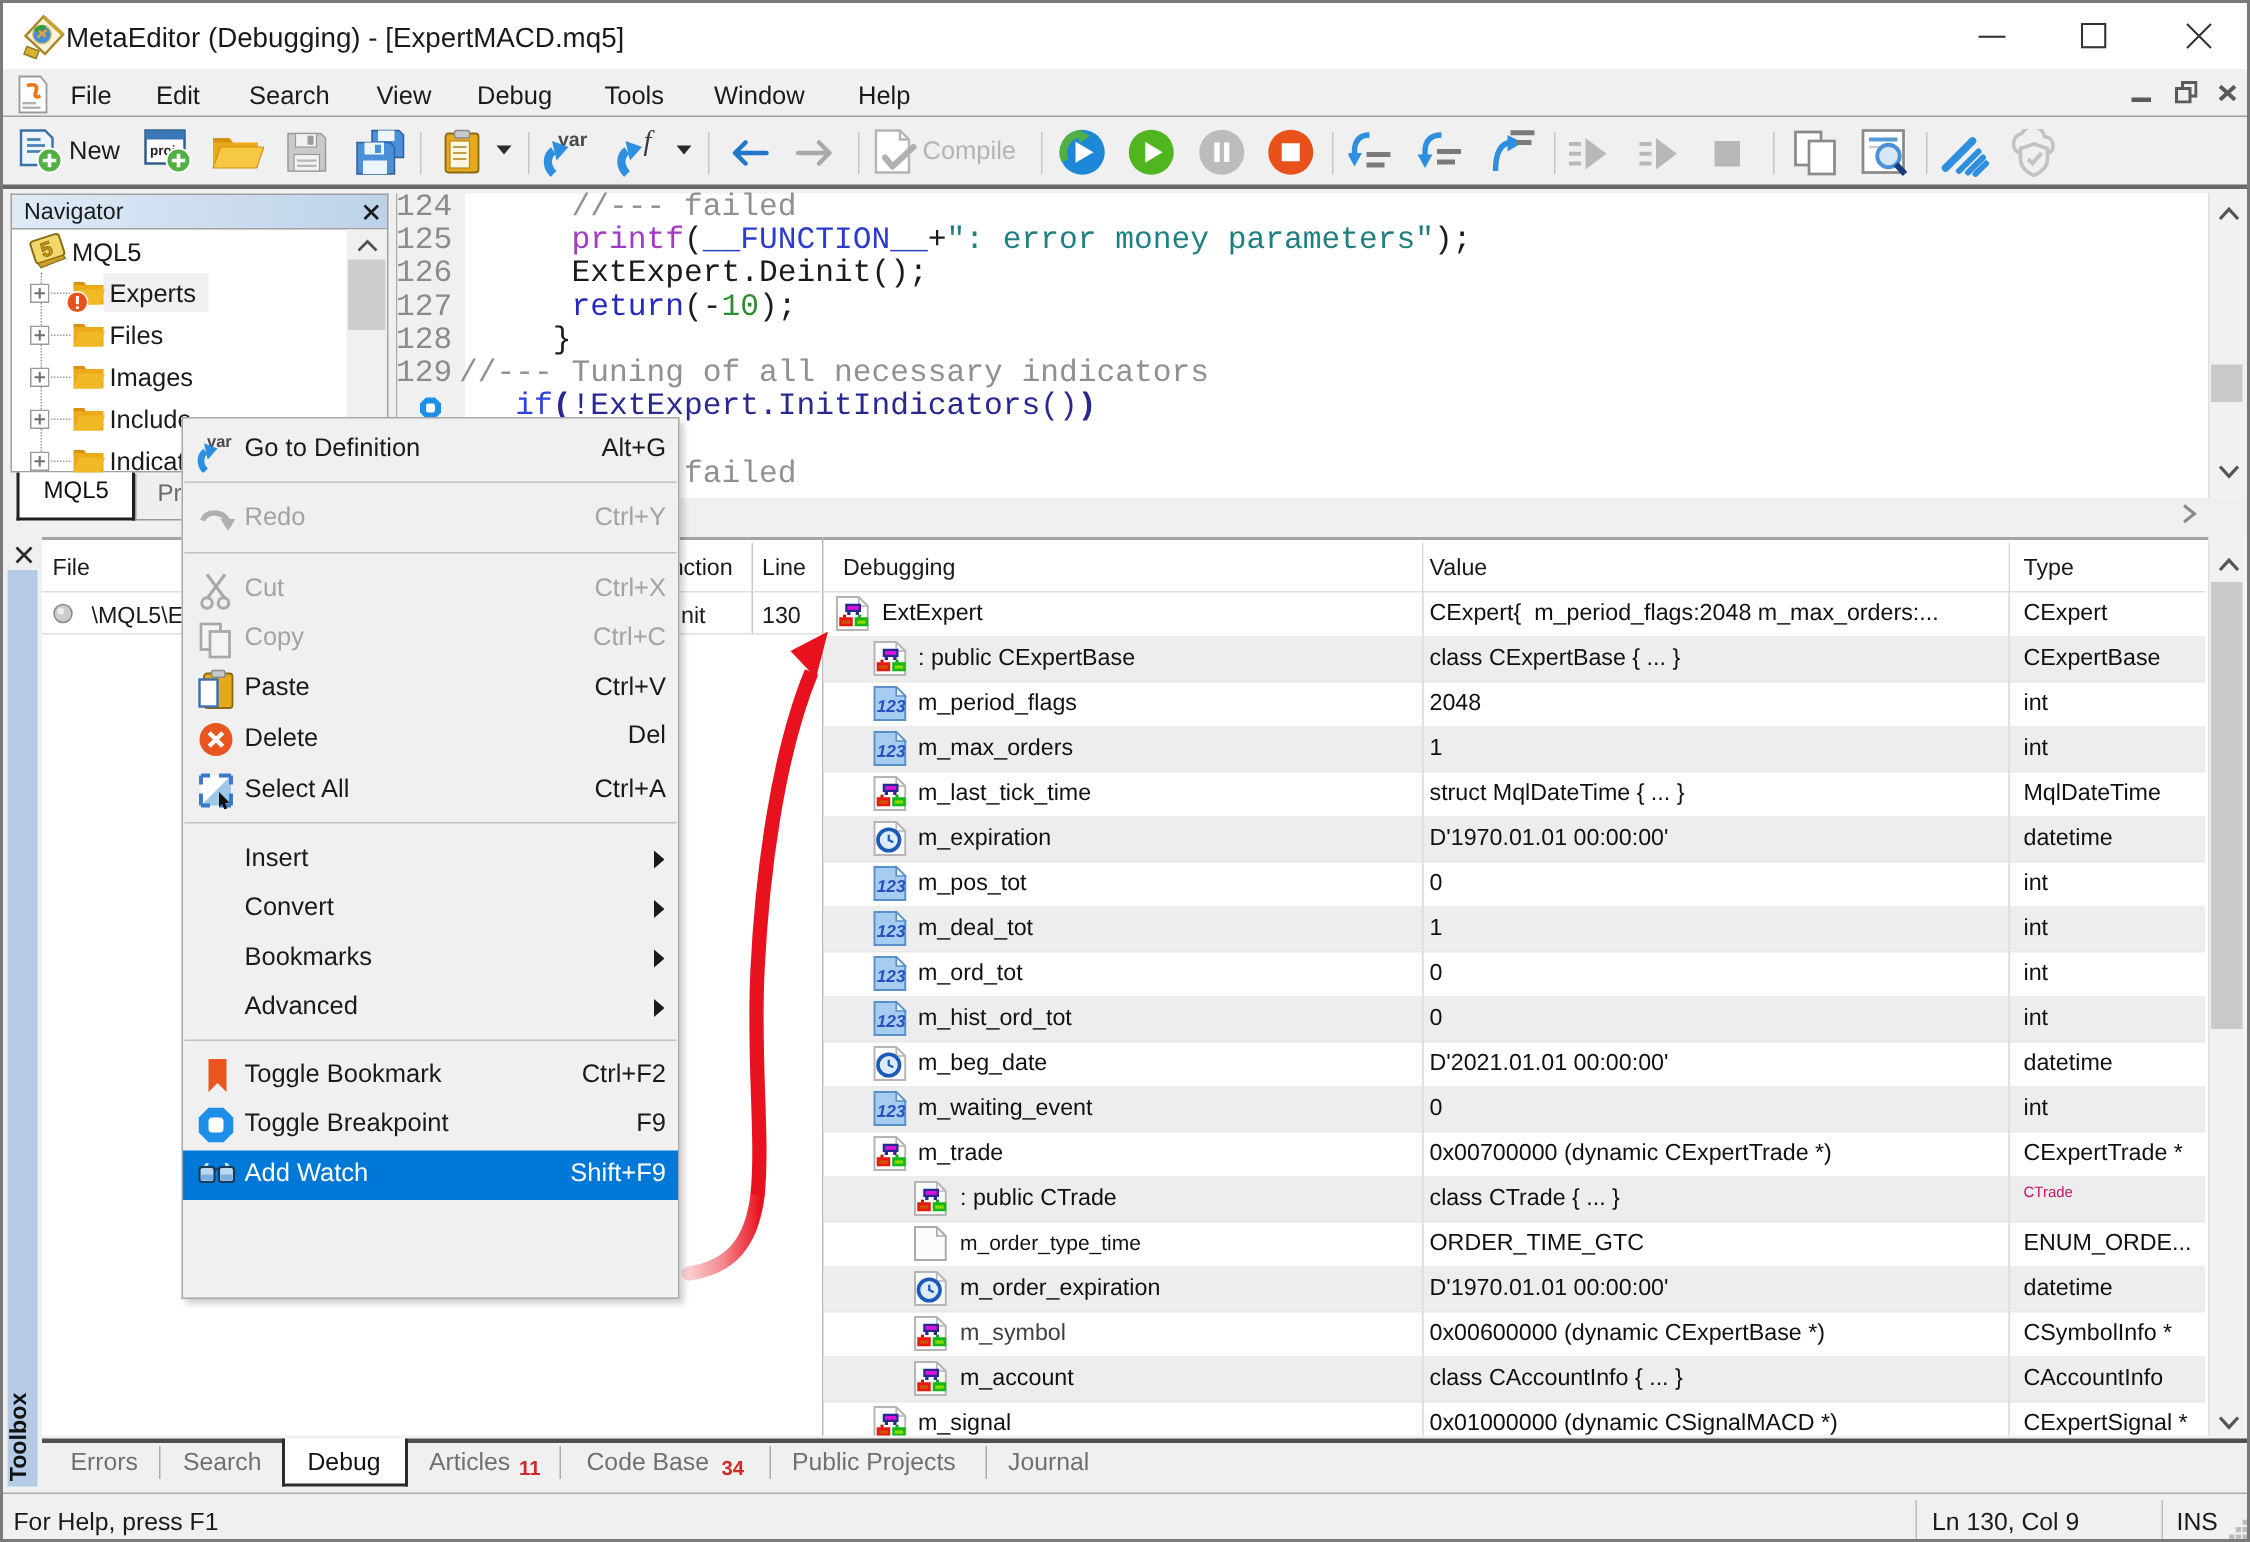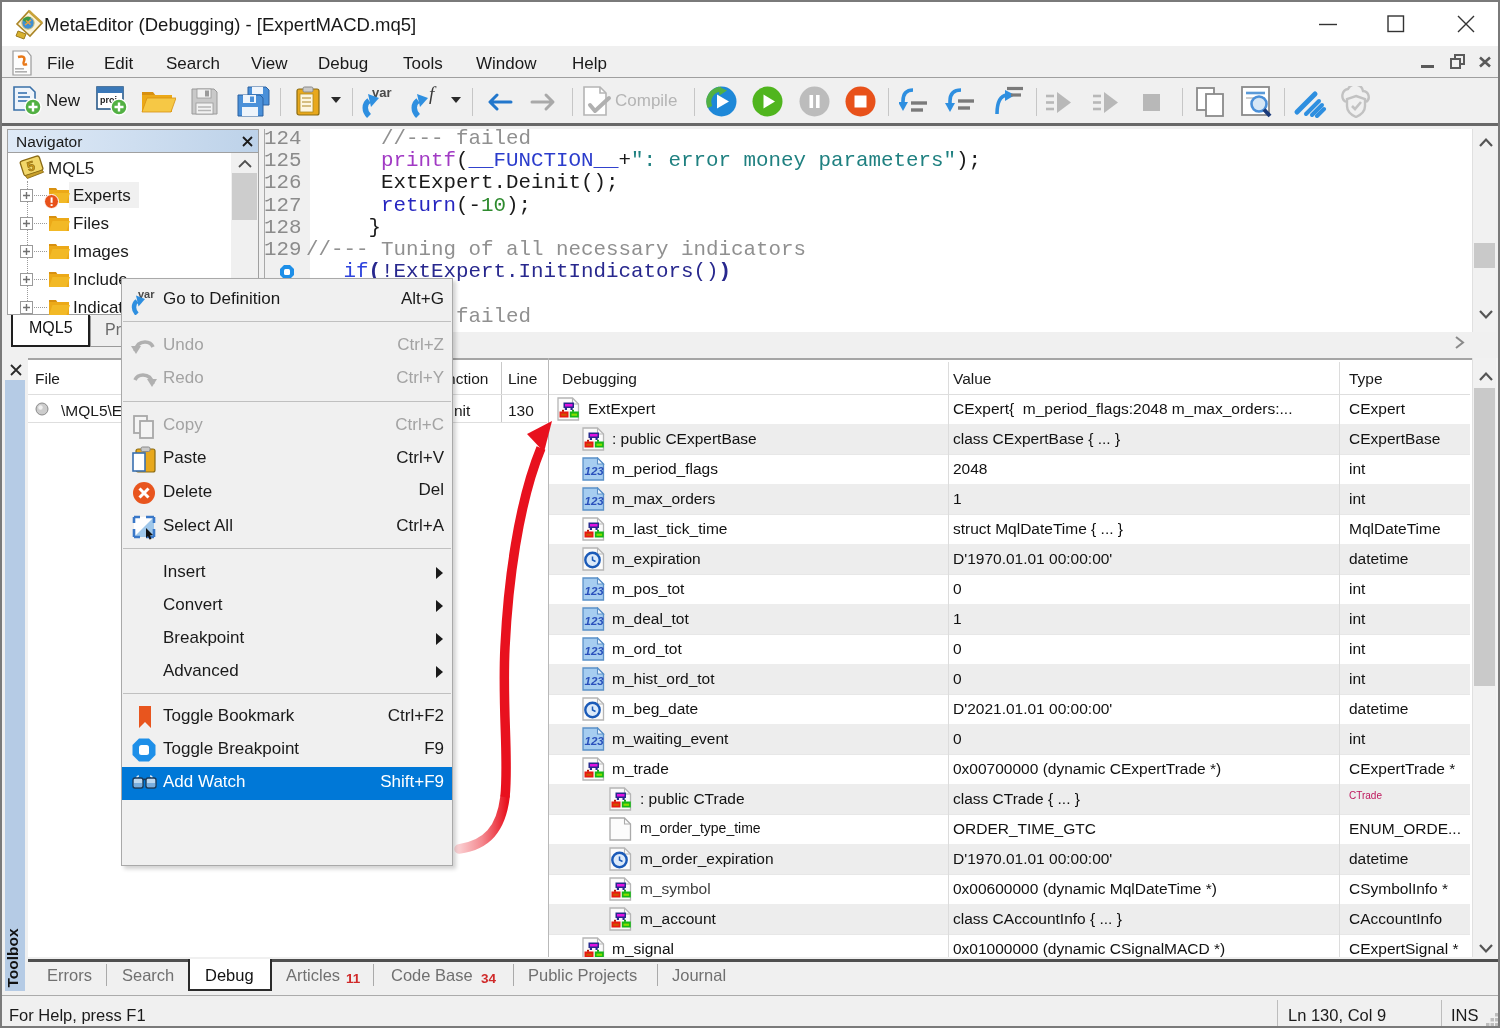--- a/index.html
+++ b/index.html
@@ -611,21 +611,21 @@
       <rect x="7.8" y="11" width="2.2" height="2" fill="#28288e"></rect>
       <rect x="13.5" y="11" width="2.2" height="2" fill="#28288e"></rect>
       <rect x="5" y="12.8" width="2" height="2" fill="#b01800"></rect>
       <rect x="2.5" y="14.5" width="9" height="6" fill="#e81810"></rect>
       <rect x="4.2" y="16.6" width="5.6" height="2.2" fill="#cc5500"></rect>
       <rect x="15" y="12.8" width="2" height="2" fill="#18a018"></rect>
       <rect x="12.8" y="14.5" width="9" height="6" fill="#16b616"></rect>
       <rect x="14.5" y="16.6" width="5.6" height="2.2" fill="#88dd00"></rect>
     </svg>
   <span class="a" style="left:638px;top:522px;font-size:15.5px;color:#404040">m_symbol</span>
-  <span class="a" style="left:951px;top:522px;font-size:15.5px;color:#111">0x00600000 (dynamic MqlDateTime *)</span>
+  <span class="a" style="left:951px;top:522px;font-size:15.5px;color:#111">0x00600000 (dynamic CExpertBase *)</span>
   <span class="a" style="left:1347px;top:522px;font-size:15.5px;color:#111">CSymbolInfo *</span>
   <div class="a" style="left:547px;top:546px;width:921px;height:30px;background:#ededed"></div>
   <div class="a" style="left:547px;top:576px;width:921px;height:1px;background:#e7e7e7"></div>
   <svg class="a" style="left:607px;top:549px" width="23" height="24" viewBox="0 0 23 24">
       <path d="M1 1 L15.5 1 L21.5 7 L21.5 23 L1 23 Z" fill="#fbfbfb" stroke="#b5b5b5" stroke-width="1.3"></path>
       <path d="M15.5 1 L15.5 7 L21.5 7" fill="none" stroke="#b5b5b5" stroke-width="1.1"></path>
       <rect x="6.5" y="5.5" width="10.5" height="5.5" fill="#28288e"></rect>
       <rect x="8" y="7" width="7.5" height="2.5" fill="#e010e0"></rect>
       <rect x="7.8" y="11" width="2.2" height="2" fill="#28288e"></rect>
       <rect x="13.5" y="11" width="2.2" height="2" fill="#28288e"></rect>
@@ -723,37 +723,38 @@
       <polygon points="5,8.5 14,12 7.5,19.5" fill="#2e8fe0"></polygon>
     </svg>
     <span class="a" style="left:41px;top:5px">Go to Definition</span>
     <span class="a" style="right:8px;top:5px">Alt+G</span>
   </div>
   <div style="height:13px;position:relative">
       <div class="a" style="left:1px;top:4px;width:328px;height:1px;background:#c0c0c0"></div>
     </div>
   <div style="height:33px;position:relative;color:#a3a3a3">
     <svg class="a" style="left:9px;top:7px" width="26" height="20" viewBox="0 0 26 20">
-      <path d="M4 14 Q6 5 14 5 Q20 5 22 10" fill="none" stroke="#b0b0b0" stroke-width="3.6"></path>
-      <polygon points="0,9 10,9 5,17" fill="#b0b0b0"></polygon>
-    </svg>
-    <span class="a" style="left:41px;top:5px">Undo</span>
-    <span class="a" style="right:8px;top:5px">Ctrl+Z</span>
-  </div>
-  <div style="height:33px;position:relative;color:#a3a3a3">
-    <svg class="a" style="left:9px;top:7px" width="26" height="20" viewBox="0 0 26 20">
       <path d="M22 14 Q20 5 12 5 Q6 5 4 10" fill="none" stroke="#b0b0b0" stroke-width="3.6"></path>
       <polygon points="16,9 26,9 21,17" fill="#b0b0b0"></polygon>
     </svg>
     <span class="a" style="left:41px;top:5px">Redo</span>
     <span class="a" style="right:8px;top:5px">Ctrl+Y</span>
   </div>
   <div style="height:14px;position:relative">
       <div class="a" style="left:1px;top:5px;width:328px;height:1px;background:#c0c0c0"></div>
     </div>
+  <div style="height:33px;position:relative;color:#a3a3a3">
+    <svg class="a" style="left:8px;top:4px" width="28" height="26" viewBox="0 0 28 26">
+      <path d="M8 2 L20 18 M20 2 L8 18" stroke="#a8a8a8" stroke-width="2"></path>
+      <circle cx="8" cy="21" r="3.5" fill="none" stroke="#a8a8a8" stroke-width="2"></circle>
+      <circle cx="19" cy="21" r="3.5" fill="none" stroke="#a8a8a8" stroke-width="2"></circle>
+    </svg>
+    <span class="a" style="left:41px;top:5px">Cut</span>
+    <span class="a" style="right:8px;top:5px">Ctrl+X</span>
+  </div>
   <div style="height:33px;position:relative;color:#a3a3a3">
     <svg class="a" style="left:10px;top:4px" width="24" height="26" viewBox="0 0 24 26">
       <rect x="2" y="2" width="13" height="17" fill="#f4f4f4" stroke="#a8a8a8" stroke-width="1.8"></rect>
       <rect x="8" y="7" width="13" height="17" fill="#f4f4f4" stroke="#a8a8a8" stroke-width="1.8"></rect>
     </svg>
     <span class="a" style="left:41px;top:5px">Copy</span>
     <span class="a" style="right:8px;top:5px">Ctrl+C</span>
   </div>
   <div style="height:33px;position:relative">
     <svg class="a" style="left:10px;top:3px" width="26" height="28" viewBox="0 0 26 28">
@@ -791,21 +792,21 @@
         <polygon points="1,1 8,7 1,13" fill="#1a1a1a"></polygon>
       </svg>
   </div>
   <div style="height:33px;position:relative">
     <span class="a" style="left:41px;top:5px">Convert</span>
     <svg class="a" style="right:9px;top:9px" width="8" height="14">
         <polygon points="1,1 8,7 1,13" fill="#1a1a1a"></polygon>
       </svg>
   </div>
   <div style="height:33px;position:relative">
-    <span class="a" style="left:41px;top:5px">Breakpoint</span>
+    <span class="a" style="left:41px;top:5px">Bookmarks</span>
     <svg class="a" style="right:9px;top:9px" width="8" height="14">
         <polygon points="1,1 8,7 1,13" fill="#1a1a1a"></polygon>
       </svg>
   </div>
   <div style="height:33px;position:relative">
     <span class="a" style="left:41px;top:5px">Advanced</span>
     <svg class="a" style="right:9px;top:9px" width="8" height="14">
         <polygon points="1,1 8,7 1,13" fill="#1a1a1a"></polygon>
       </svg>
   </div>

